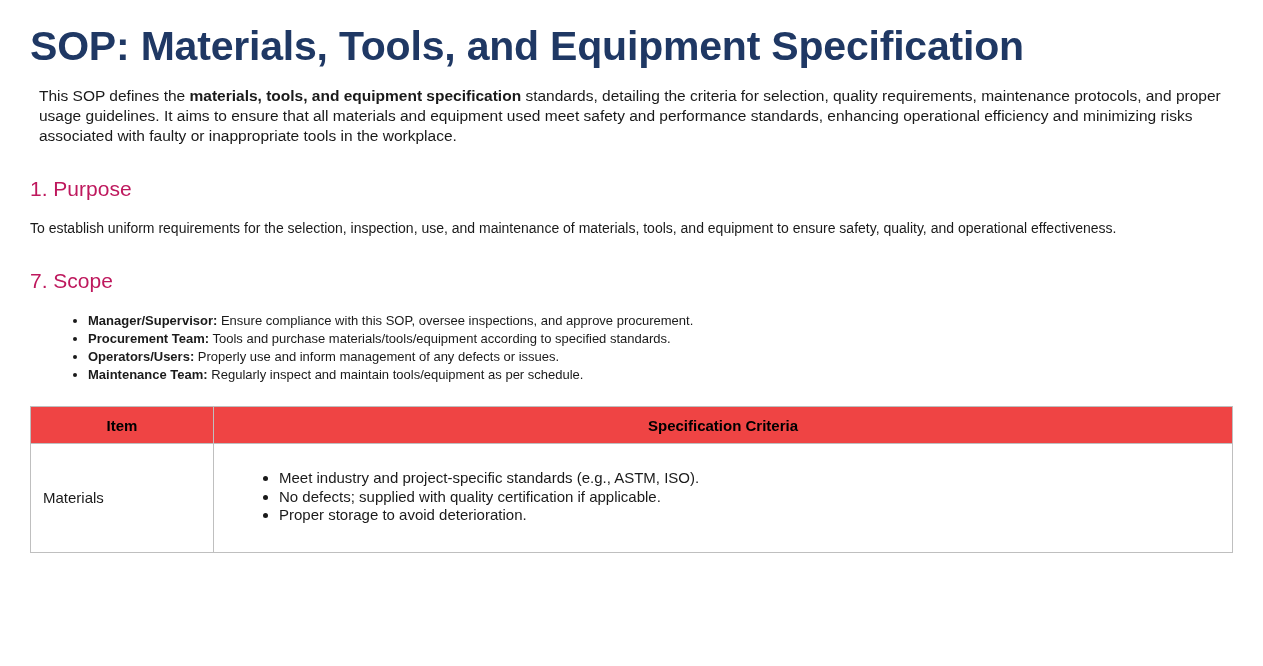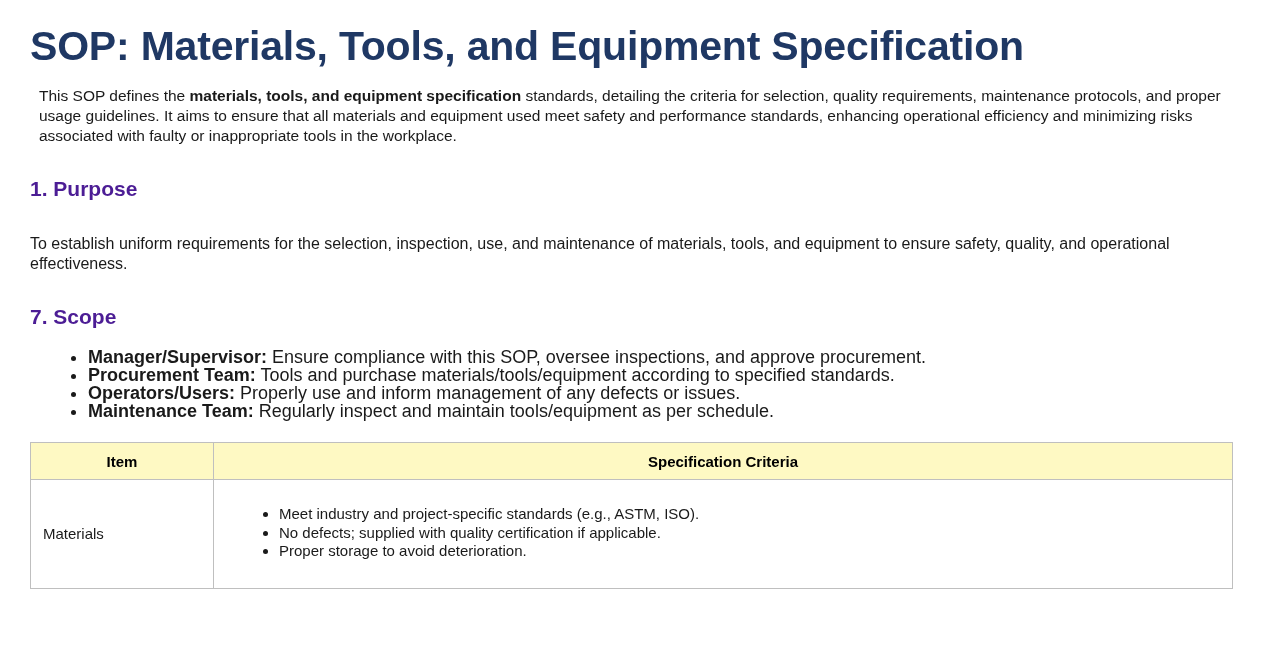--- a/index.html
+++ b/index.html
@@ -29,56 +29,56 @@
   p.intro {
     font-size: 15.5px;
     line-height: 20px;
     margin: 0 0 0 9px;
     color: #1a1a1a;
   }
   p.intro b { font-weight: bold; }
   h2.section {
     font-size: 21px;
     line-height: 26px;
-    color: #4c1d95;
-    font-weight: bold;
+    color: #be185d;
+    font-weight: normal;
     margin: 30px 0 0 0;
   }
   p.body-text {
-    font-size: 16px;
+    font-size: 14px;
     line-height: 20px;
     color: #1a1a1a;
-    margin: 32px 0 0 0;
+    margin: 16px 0 0 0;
   }
   ul.resp {
     margin: 18px 0 0 0;
     padding-left: 58px;
     list-style-type: disc;
   }
   ul.resp li {
-    font-size: 18px;
+    font-size: 13px;
     line-height: 18px;
     color: #1a1a1a;
     margin: 0 0 0 0;
   }
   ul.resp li b { font-weight: bold; }
   table.spec {
     width: 1203px;
     border-collapse: collapse;
     margin-top: 22px;
     table-layout: fixed;
   }
   table.spec th,
   table.spec td {
     border: 1px solid #bfbfbf;
     vertical-align: middle;
     padding: 0;
   }
   table.spec thead th {
-    background: #fef9c3;
+    background: #ef4444;
     font-size: 15px;
     font-weight: bold;
     color: #000;
     height: 36px;
     text-align: center;
   }
   table.spec thead th.col-item { width: 182px; }
   table.spec tbody td.cell-item {
     font-size: 15px;
     color: #1a1a1a;

